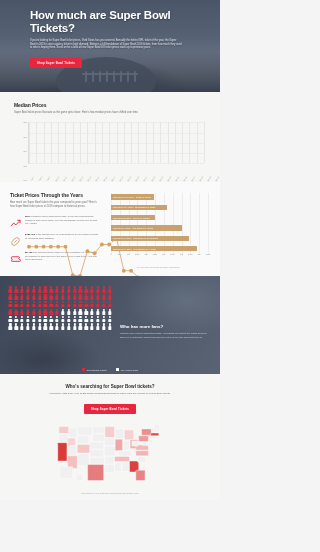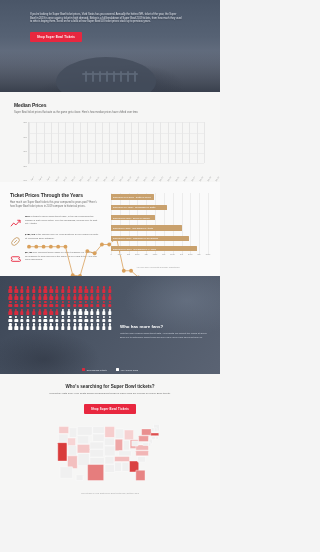--- a/index.html
+++ b/index.html
@@ -151,20 +151,21 @@
 <div class="page">
 
   <section class="hero">
     <div class="hero-photo"></div>
     <div class="hero-ball"></div>
     <div class="hero-laces">
       <div class="spine"></div>
       <span></span><span></span><span></span><span></span><span></span><span></span><span></span><span></span>
     </div>
     <div class="hero-inner">
+      <h1>How much are Super Bowl Tickets?</h1>
       <p>If you're looking for Super Bowl ticket prices, Vivid Seats has you covered. Annually the hottest NFL ticket of the year, the Super Bowl in 2019 is once again a ticket in high demand. Below is a full breakdown of Super Bowl 2019 tickets, from how much they used to who is buying them. Scroll on for a look at how Super Bowl LIII ticket prices stack up to previous years.</p>
       <button class="btn">Shop Super Bowl Tickets</button>
     </div>
   </section>
 
   <section class="sec-white">
     <div class="sec-title">Median Prices</div>
     <div class="sec-sub">Super Bowl ticket prices fluctuate as the game gets closer. Here's how median prices have shifted over time.</div>
     <div class="linechart">
       <div id="lc-ylabs">

